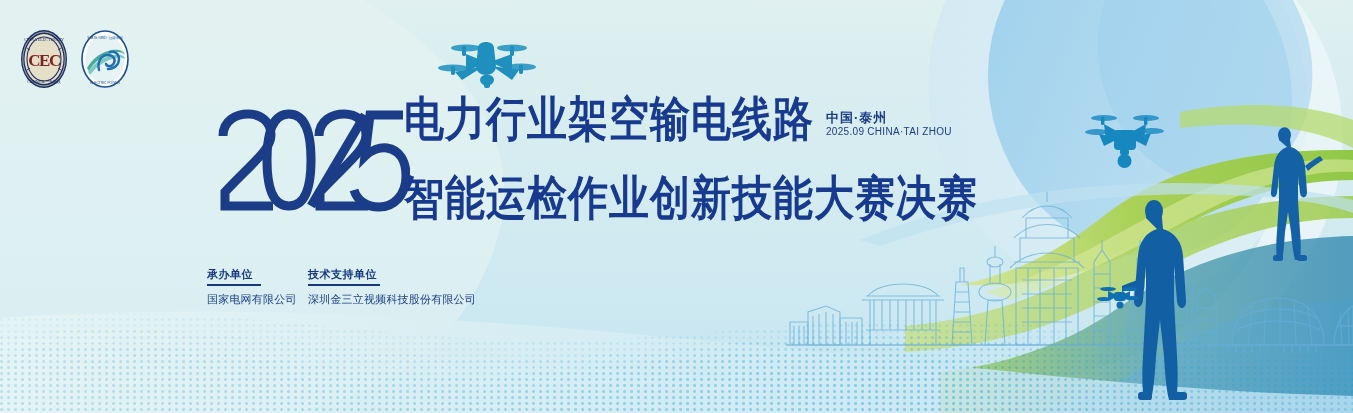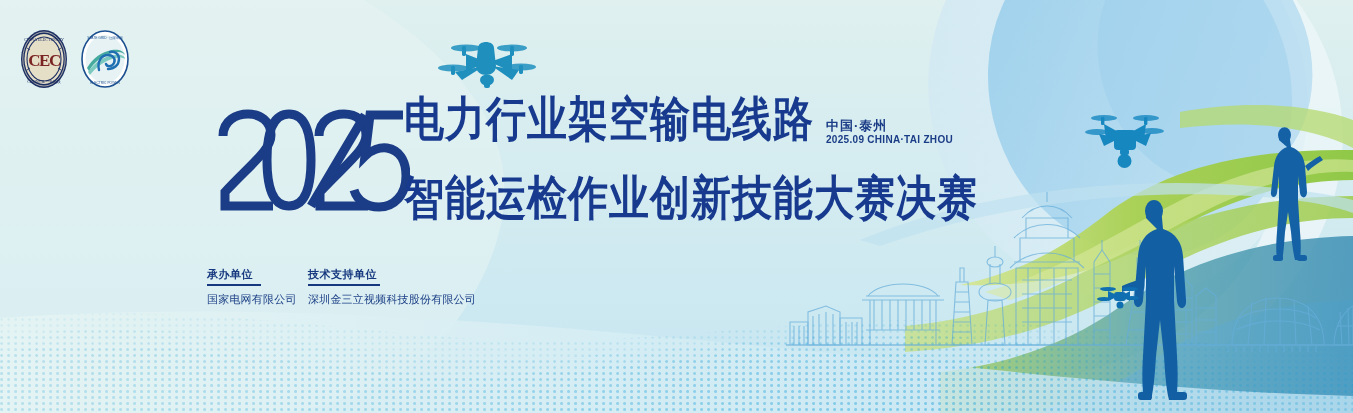--- a/index.html
+++ b/index.html
@@ -21,23 +21,23 @@
   
   .headline{position:absolute;left:215px;top:100px;z-index:9;display:flex;align-items:flex-start;}
   .year{width:195px;height:112px;flex:0 0 auto;margin-top:6px;}
   .titlewrap{margin-left:-6px;}
   .t-row{display:flex;align-items:flex-end;}
   .t-main{
     font-family:"Liberation Sans","DejaVu Sans",sans-serif;
     font-weight:bold;color:#173a8e;font-size:40px;line-height:46px;
     letter-spacing:1px;white-space:nowrap;
     transform:scaleY(1.18);transform-origin:left bottom;}
-  .t-sub{margin-left:12px;margin-bottom:0;white-space:nowrap;}
+  .t-sub{margin-left:12px;margin-bottom:8px;white-space:nowrap;}
   .t-sub .cn{font-weight:bold;color:#1b3c86;font-size:13px;line-height:15px;letter-spacing:1px;}
-  .t-sub .en{font-weight:bold;color:#1b3c86;font-size:10px;line-height:13px;letter-spacing:0.3px;}
+  .t-sub .en{font-weight:normal;color:#1b3c86;font-size:10px;line-height:13px;letter-spacing:0.3px;}
   .t-row2{margin-top:33px;}
 
   
   .credits{position:absolute;left:207px;top:268px;display:flex;z-index:9;}
   .cred{margin-right:0;}
   .cred-h{font-weight:bold;color:#16387f;font-size:11px;line-height:13px;letter-spacing:0.5px;}
   .cred-rule{height:1.5px;background:#16387f;margin:3px 0 6px 0;width:54px;}
   .cred-b{color:#1c3f86;font-size:11px;line-height:14px;letter-spacing:0.2px;white-space:nowrap;}
 </style>
 </head>

